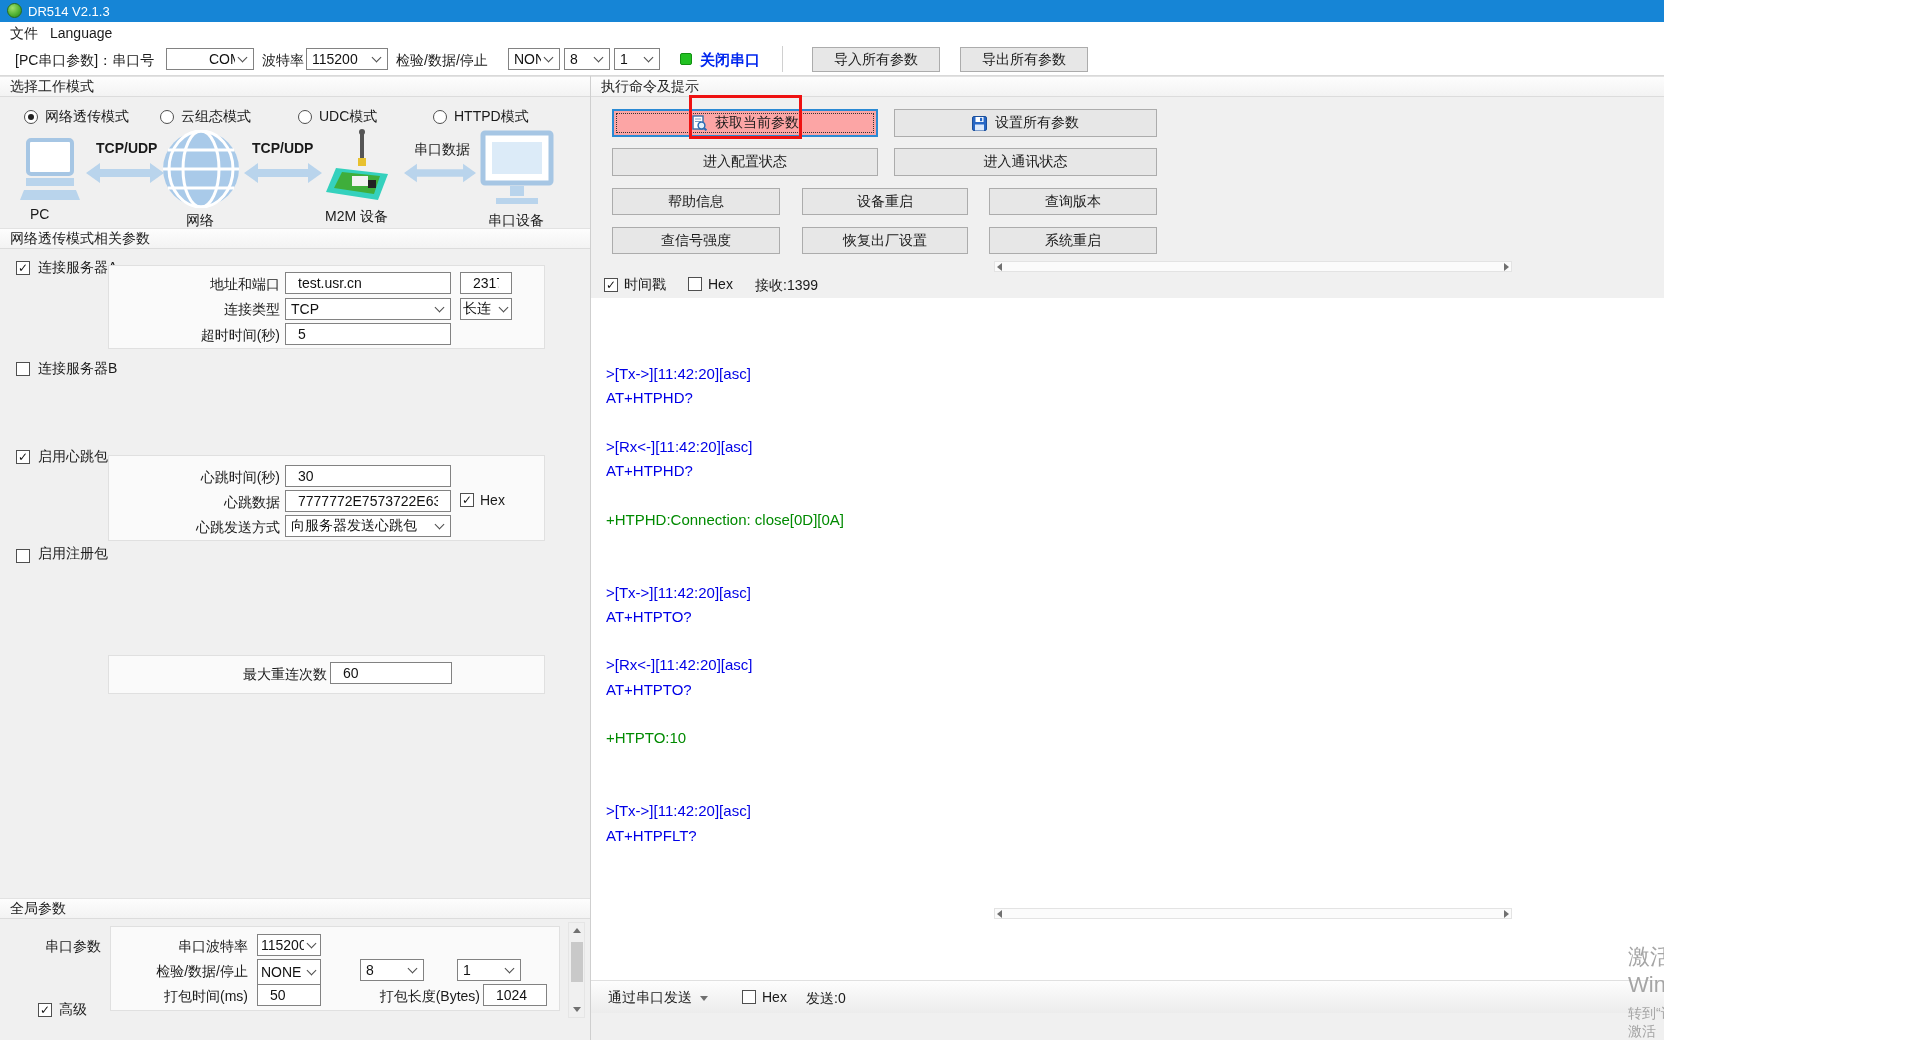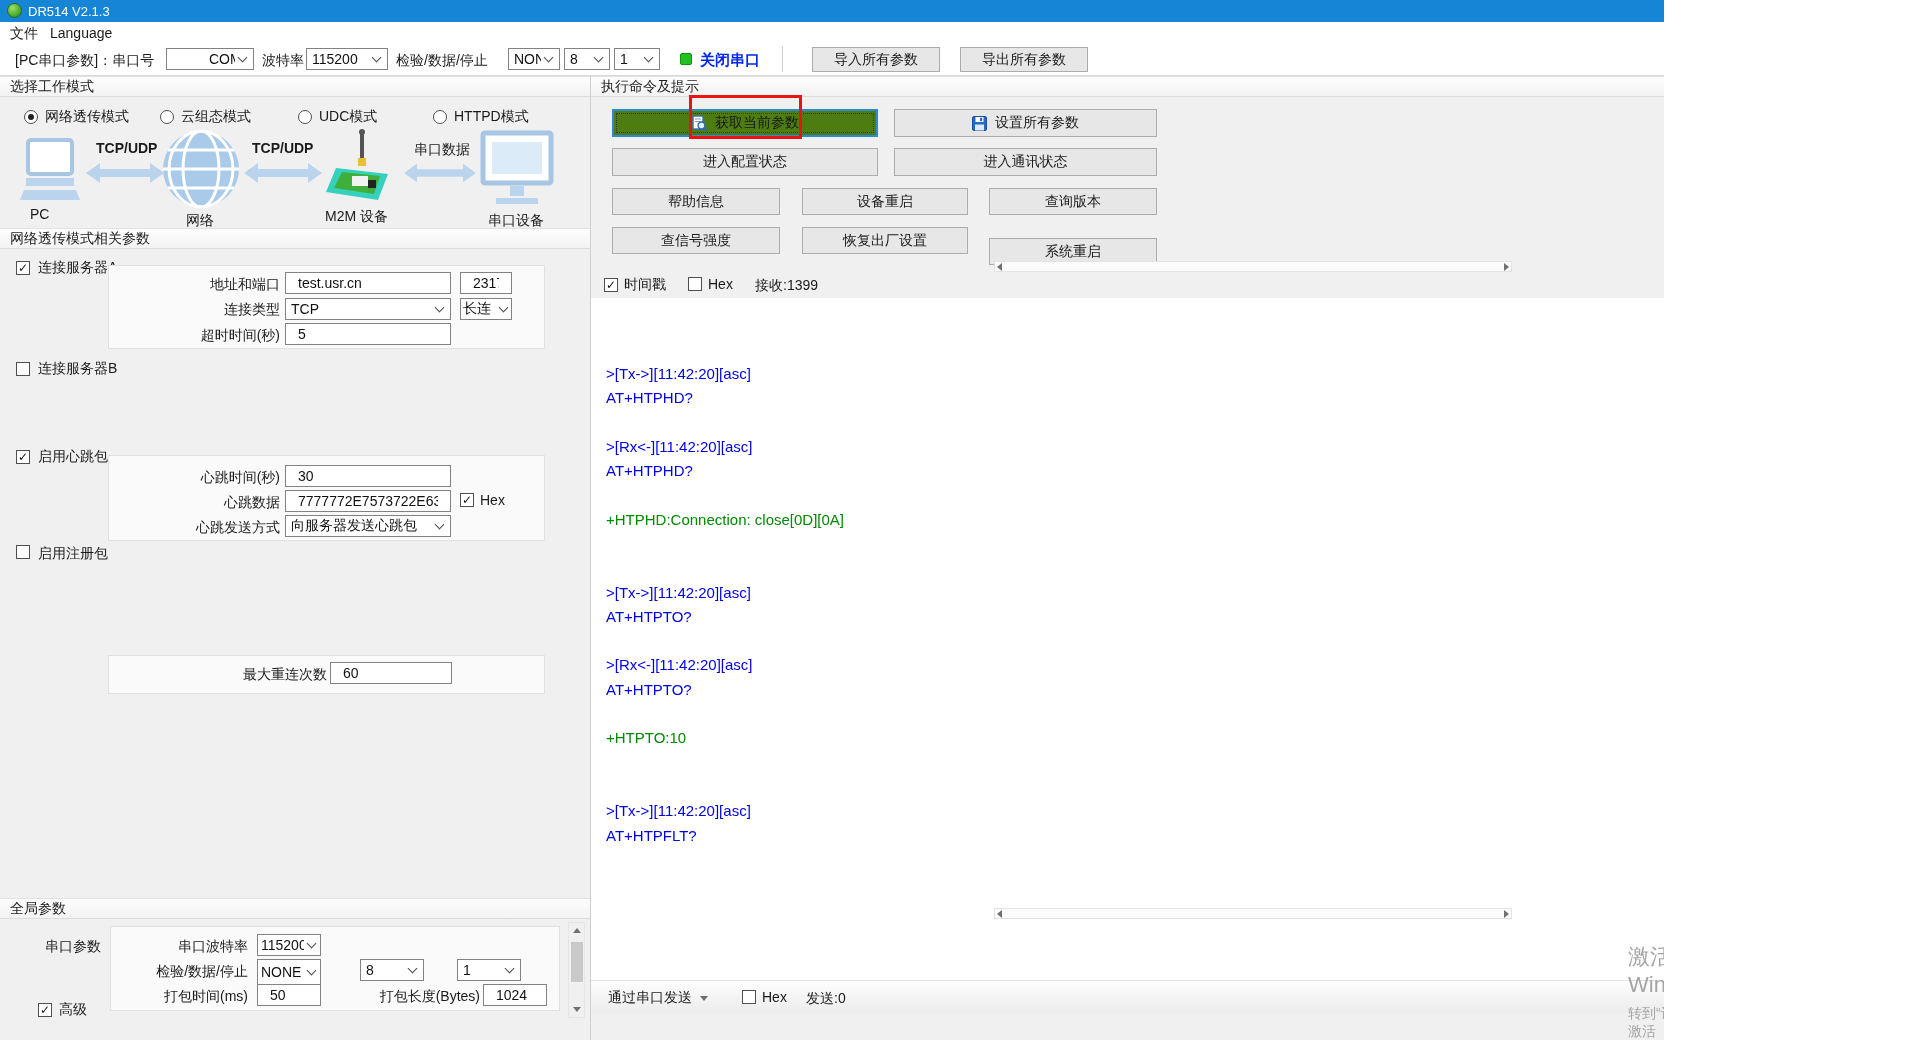--- a/index.html
+++ b/index.html
@@ -27,21 +27,21 @@
   .btn { background:#e7e7e7; border:1px solid #acacac; display:flex; align-items:center; justify-content:center;
     font-size:14px; color:#1a1a1a; }
   .sec-hd { background:linear-gradient(#fdfdfd,#f3f3f3); border-top:1px solid #e2e2e2; border-bottom:1px solid #dcdcdc;
     display:flex; align-items:center; padding-left:10px; font-size:14px; color:#222; height:21px; }
   .chk { width:14px; height:14px; background:#fff; border:1px solid #4f4f4f; font-size:12px; line-height:12px;
     text-align:center; color:#111; font-weight:bold; }
   .radio { width:14px; height:14px; border:1px solid #4f4f4f; border-radius:50%; background:#fff; position:relative; }
   .radio.on::after { content:""; position:absolute; left:3px; top:3px; width:6px; height:6px; border-radius:50%; background:#222; }
   .panel { background:#fafafa; border:1px solid #e0e0e0; }
   .rlabel { font-size:14px; color:#1a1a1a; text-align:right; white-space:nowrap; }
-  .focusbtn { background:#4d7c0f; border:2px solid #2a8ad4; outline:1px dotted #333; outline-offset:-5px; }
+  .focusbtn { background:#fca5a5; border:2px solid #2a8ad4; outline:1px dotted #333; outline-offset:-5px; }
   .redbox { border:3px solid #ee1111; background:transparent; z-index:20; }
   .log-line { height:24.3px; font-size:15px; line-height:24.3px; white-space:pre; }
   .lg-blue { color:#0000e6; } .lg-green { color:#008a00; }
   .hscroll { background:#fbfbfb; border:1px solid #e3e3e3; display:flex; align-items:center; justify-content:space-between; }
   .tri { width:0; height:0; border-style:solid; }
   .tri-left { border-width:4px 5px 4px 0; border-color:transparent #707070 transparent transparent; }
   .tri-right { border-width:4px 0 4px 5px; border-color:transparent transparent transparent #707070; }
   .tri-up { border-width:0 4px 5px 4px; border-color:transparent transparent #707070 transparent; }
   .tri-down { border-width:5px 4px 0 4px; border-color:#707070 transparent transparent transparent; }
   .sbar { background:#f0f0f0; border:1px solid #e5e5e5; }
@@ -208,21 +208,21 @@
   <div class="abs" style="left:460px;top:492px;display:flex;align-items:center;gap:6px;">
     <span class="chk">✓</span>
     <span class="lbl">Hex</span>
   </div>
   <span class="abs rlabel" style="left:170px;top:519px;width:110px;">心跳发送方式</span>
   <div class="abs combo" style="left:285px;top:515px;width:166px;">
     <span class="ctext">向服务器发送心跳包</span>
       <span class="chev"></span>
   </div>
 
-  <div class="abs" style="left:16px;top:545px;display:flex;align-items:flex-start;gap:8px;">
+  <div class="abs" style="left:16px;top:545px;display:flex;align-items:flex-end;gap:8px;">
     <span class="chk"></span>
     <span class="lbl">启用注册包</span>
   </div>
 
   <div class="abs panel" style="left:108px;top:655px;width:437px;height:39px;"></div>
   <span class="abs rlabel" style="left:227px;top:666px;width:100px;">最大重连次数</span>
   <input class="abs input" style="left: 330px; top: 662px; width: 122px;" readonly="" value="60">
 
   <div class="abs sec-hd" style="left:0;top:898px;width:590px;">
     <span>全局参数</span>
@@ -293,21 +293,21 @@
 
   <div class="abs btn" style="left:612px;top:148px;width:266px;height:28px;">进入配置状态</div>
   <div class="abs btn" style="left:894px;top:148px;width:263px;height:28px;">进入通讯状态</div>
 
   <div class="abs btn" style="left:612px;top:188px;width:168px;height:27px;">帮助信息</div>
   <div class="abs btn" style="left:802px;top:188px;width:166px;height:27px;">设备重启</div>
   <div class="abs btn" style="left:989px;top:188px;width:168px;height:27px;">查询版本</div>
 
   <div class="abs btn" style="left:612px;top:227px;width:168px;height:27px;">查信号强度</div>
   <div class="abs btn" style="left:802px;top:227px;width:166px;height:27px;">恢复出厂设置</div>
-  <div class="abs btn" style="left:989px;top:238px;width:168px;height:27px;text-align:center;">系统重启</div>
+  <div class="abs btn" style="left:989px;top:227px;width:168px;height:27px;text-align:center;">系统重启</div>
 
   <div class="abs hscroll" style="left:994px;top:261px;width:518px;height:11px;">
     <span class="tri tri-left" style="margin-left:2px;"></span>
     <span class="tri tri-right" style="margin-right:2px;"></span>
   </div>
 
   <div class="abs" style="left:604px;top:276px;display:flex;align-items:center;gap:6px;">
     <span class="chk">✓</span>
     <span class="lbl">时间戳</span>
   </div>

